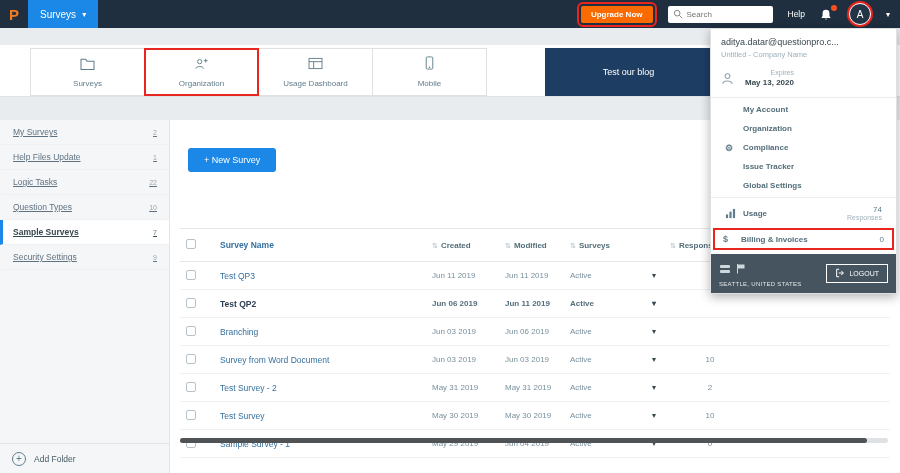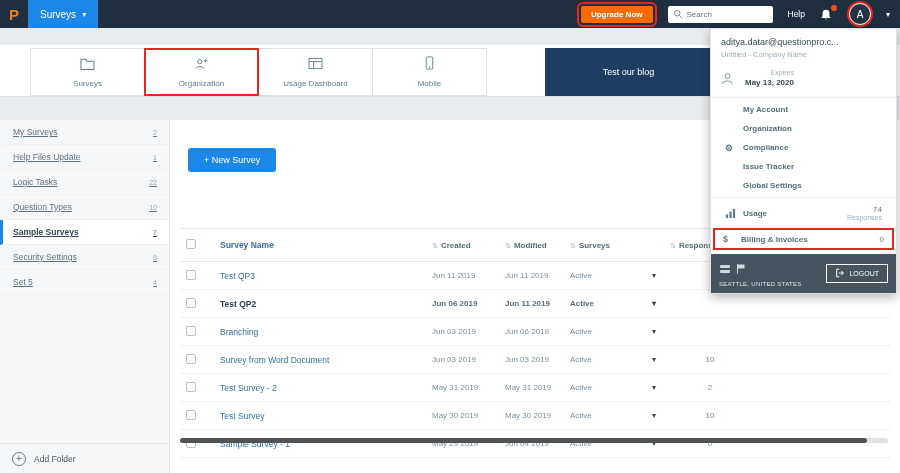--- a/index.html
+++ b/index.html
@@ -178,24 +178,20 @@
         <div class="side-item active">
           <span>Sample Surveys</span>
           <span class="cnt">7</span>
         </div>
 
         <div class="side-item">
           <span>Security Settings</span>
           <span class="cnt">9</span>
         </div>
 
-        <div class="side-item">
-          <span>Set 5</span>
-          <span class="cnt">4</span>
-        </div>
       </div>
     <div class="add-folder">
       <span class="plus-circle">+</span>
       <span>Add Folder</span>
     </div>
   </nav>
 
   <main class="main">
     <button class="new-survey">+ New Survey</button>
 

